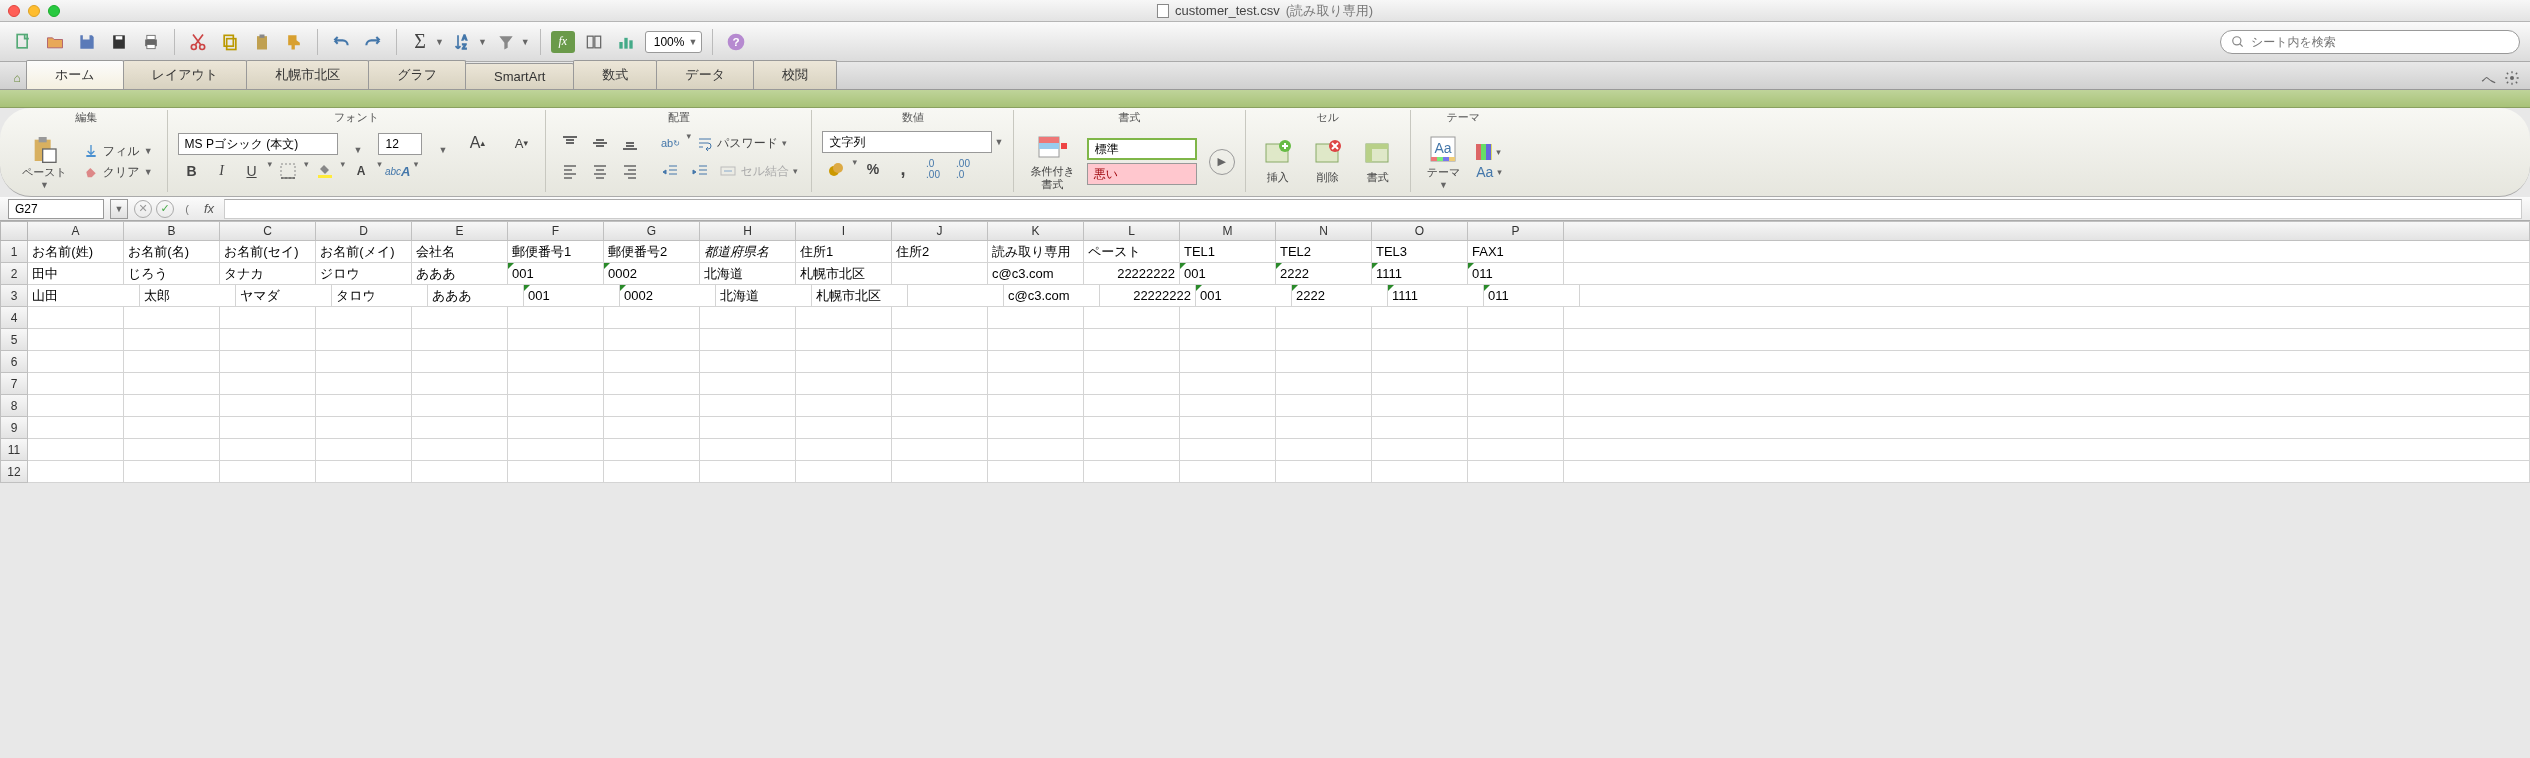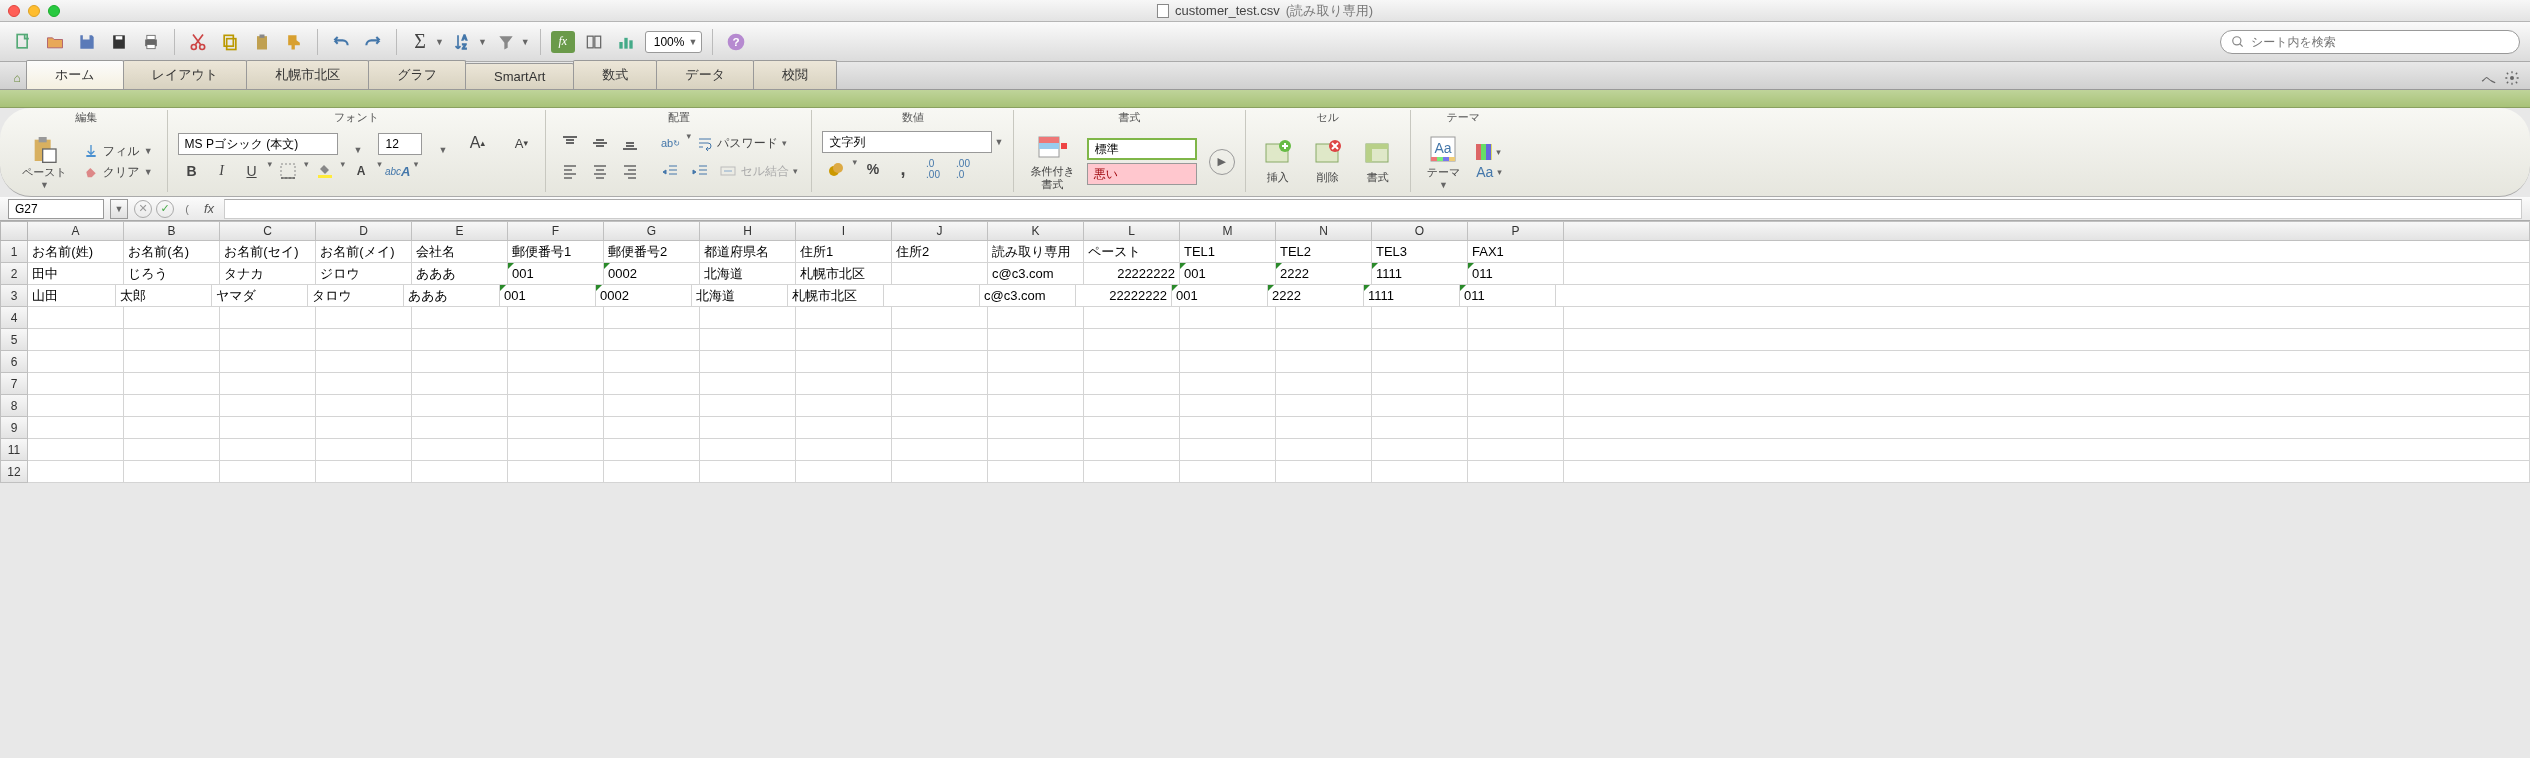--- a/index.html
+++ b/index.html
@@ -531,21 +531,21 @@
   <div class="rows" id="rows">
       <div class="row">
         <div class="rh">1</div>
         <div class="cell" style="width: 96px;">お名前(姓)</div>
         <div class="cell" style="width: 96px;">お名前(名)</div>
         <div class="cell" style="width: 96px;">お名前(セイ)</div>
         <div class="cell" style="width: 96px;">お名前(メイ)</div>
         <div class="cell" style="width: 96px;">会社名</div>
         <div class="cell" style="width: 96px;">郵便番号1</div>
         <div class="cell" style="width: 96px;">郵便番号2</div>
-        <div class="cell" style="width: 96px;">都道府県名</div>
+        <div class="cell" style="width: 96px; font-style: italic;">都道府県名</div>
         <div class="cell" style="width: 96px;">住所1</div>
         <div class="cell" style="width: 96px;">住所2</div>
         <div class="cell" style="width: 96px;">読み取り専用</div>
         <div class="cell" style="width: 96px;">ペースト</div>
         <div class="cell" style="width: 96px;">TEL1</div>
         <div class="cell" style="width: 96px;">TEL2</div>
         <div class="cell" style="width: 96px;">TEL3</div>
         <div class="cell" style="width: 96px;">FAX1</div>
         <div class="cell" style="flex: 1 1 0%;"></div>
       </div>
@@ -564,21 +564,21 @@
         <div class="cell" style="width: 96px;">c@c3.com</div>
         <div class="cell num" style="width: 96px;">22222222</div>
         <div class="cell green-tick" style="width: 96px;">001</div>
         <div class="cell green-tick" style="width: 96px;">2222</div>
         <div class="cell green-tick" style="width: 96px;">1111</div>
         <div class="cell green-tick" style="width: 96px;">011</div>
         <div class="cell" style="flex: 1 1 0%;"></div>
       </div>
       <div class="row">
         <div class="rh">3</div>
-        <div class="cell" style="width: 88px;">山田</div>
+        <div class="cell" style="width: 112px;">山田</div>
         <div class="cell" style="width: 96px;">太郎</div>
         <div class="cell" style="width: 96px;">ヤマダ</div>
         <div class="cell" style="width: 96px;">タロウ</div>
         <div class="cell" style="width: 96px;">あああ</div>
         <div class="cell green-tick" style="width: 96px;">001</div>
         <div class="cell green-tick" style="width: 96px;">0002</div>
         <div class="cell" style="width: 96px;">北海道</div>
         <div class="cell" style="width: 96px;">札幌市北区</div>
         <div class="cell" style="width: 96px;"></div>
         <div class="cell" style="width: 96px;">c@c3.com</div>

